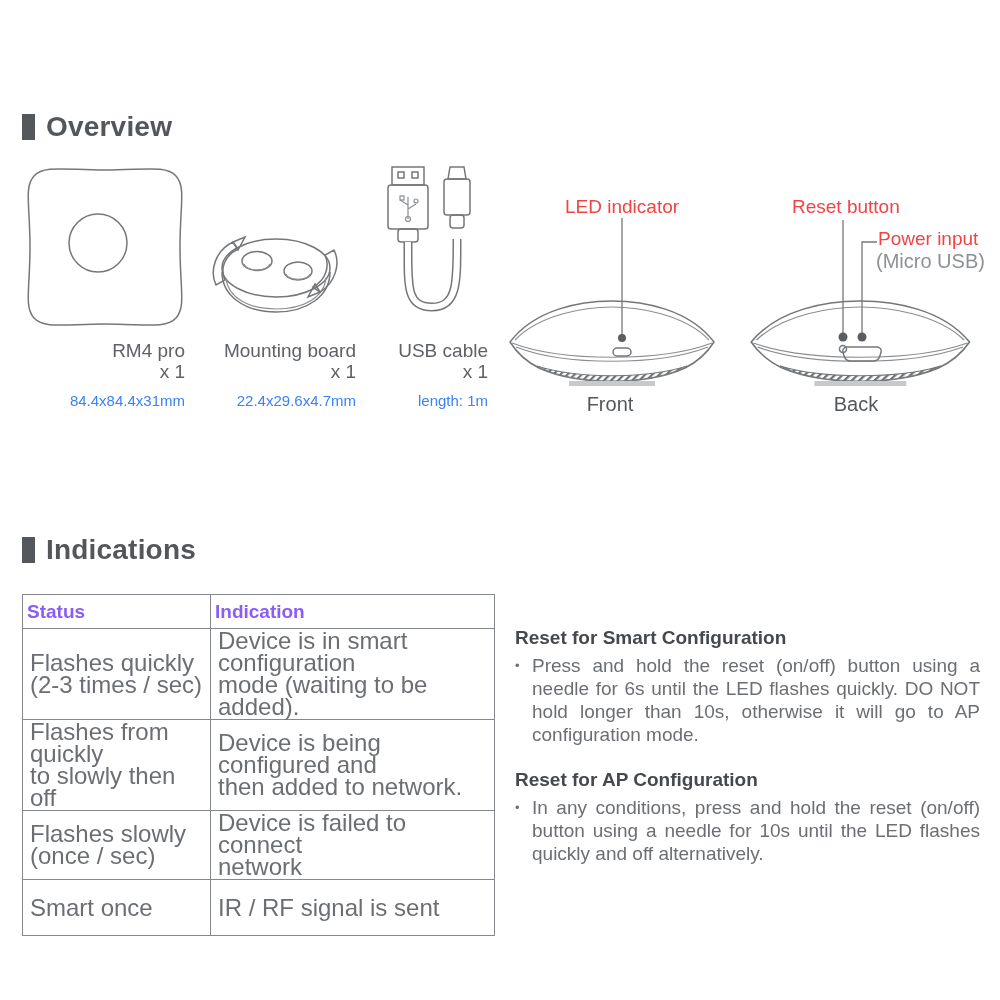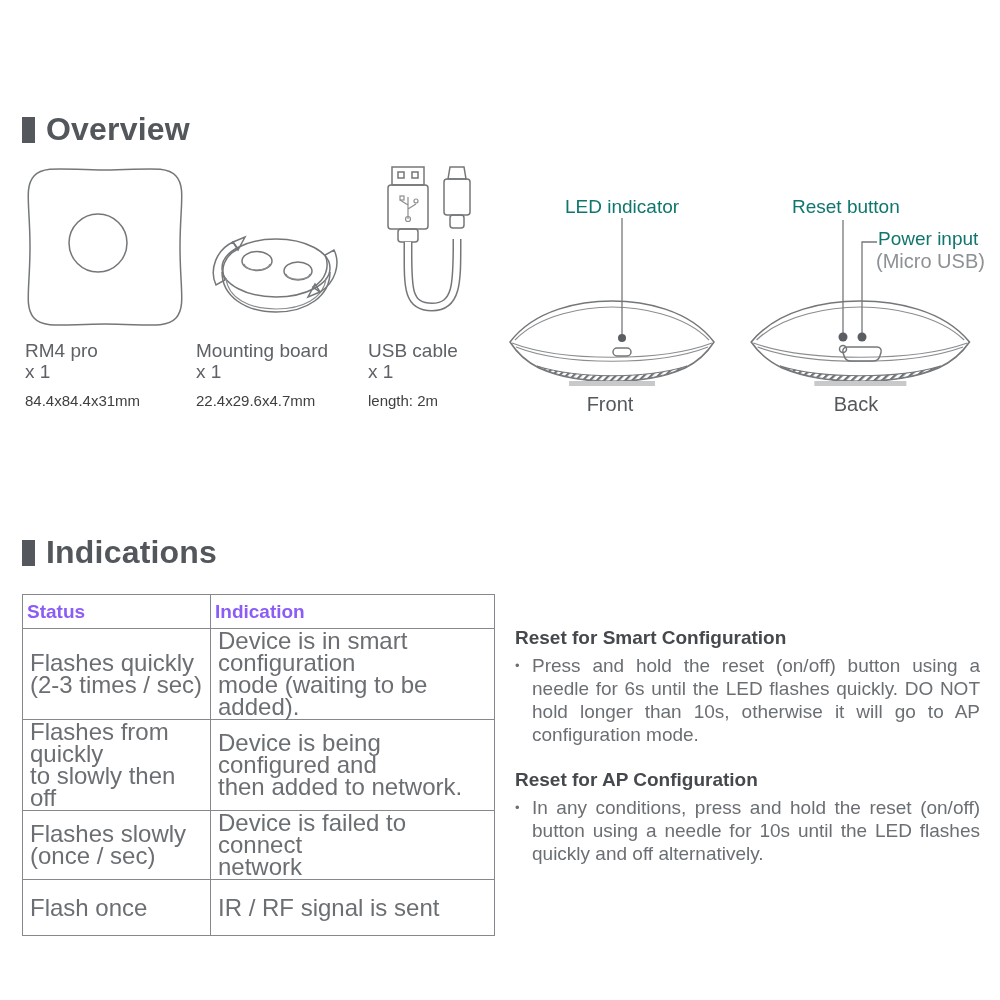--- a/index.html
+++ b/index.html
@@ -3,33 +3,33 @@
 <meta charset="utf-8">
 <style>
   html,body { margin:0; padding:0; background:#fff; }
   .page {
     position:relative; width:1000px; height:1000px; background:#ffffff;
     font-family:"Liberation Sans", sans-serif; color:#6b6f73; overflow:hidden;
   }
   
   .sec-heading { position:absolute; display:flex; align-items:center; }
   .sec-heading .bullet { width:13px; height:26px; background:#54585c; margin-right:11px; }
-  .sec-heading .txt { font-size:32px; font-weight:700; color:#53575b; letter-spacing:0.2px; }
+  .sec-heading .txt { font-size:28px; font-weight:700; color:#53575b; letter-spacing:0.2px; }
 
   
   .item-art { position:absolute; }
-  .item-caption { position:absolute; text-align:left; color:#5e6266; }
+  .item-caption { position:absolute; text-align:right; color:#5e6266; }
   .item-caption .name { font-size:19px; line-height:21px; }
   .item-caption .qty  { font-size:19px; line-height:21px; }
-  .item-caption .size { font-size:15px; line-height:16px; margin-top:11px; color:#404040; }
+  .item-caption .size { font-size:15px; line-height:16px; margin-top:11px; color:#3b82f6; }
 
   
   .diagram { position:absolute; left:505px; top:190px; width:485px; height:240px; }
   .diagram svg.scene { position:absolute; left:0; top:0; }
-  .callout { position:absolute; font-size:19px; color:#0f766e; white-space:nowrap; z-index:2; }
+  .callout { position:absolute; font-size:19px; color:#ef4444; white-space:nowrap; z-index:2; }
   .callout.sub { font-size:20px; color:#8d9195; }
   .view-caption { position:absolute; font-size:20px; color:#54585c; text-align:center; width:130px; z-index:2; }
 
   
   .ind-table { position:absolute; left:22px; top:594px; border-collapse:collapse; table-layout:fixed; }
   .ind-table th, .ind-table td { border:1px solid #85898d; }
   .ind-table th {
     font-size:19px; font-weight:700; color:#8b5cf6; text-align:left;
     height:33px; padding:0 4px;
   }
@@ -105,21 +105,21 @@
     <div class="size">84.4x84.4x31mm</div>
   </div>
   <div class="item-caption" style="left:196px; top:340px; width:160px;">
     <div class="name">Mounting board</div>
     <div class="qty">x 1</div>
     <div class="size">22.4x29.6x4.7mm</div>
   </div>
   <div class="item-caption" style="left:368px; top:340px; width:120px;">
     <div class="name">USB cable</div>
     <div class="qty">x 1</div>
-    <div class="size">length: 2m</div>
+    <div class="size">length: 1m</div>
   </div>
 
   <div class="diagram">
     <svg class="scene" width="485" height="240" viewBox="0 0 485 240">
       <defs>
         <pattern id="hatch" width="5" height="5" patternUnits="userSpaceOnUse" patternTransform="rotate(45)">
           <rect width="5" height="5" fill="#ffffff"></rect>
           <line x1="1" y1="0" x2="1" y2="5" stroke="#6f7275" stroke-width="2.4"></line>
         </pattern>
         <g id="dev">
@@ -195,21 +195,21 @@
       <td>Device is being configured and
 then added to network.</td>
     </tr>
     <tr class="row-tall">
       <td>Flashes slowly
 (once / sec)</td>
       <td>Device is failed to connect
 network</td>
     </tr>
     <tr class="row-last">
-      <td>Flash once</td>
+      <td>Smart once</td>
       <td>IR / RF signal is sent</td>
     </tr>
   </tbody>
     </table>
 
   <div class="notes">
     <div class="note-title">Reset for Smart Configuration</div>
     <div class="note-body">
       <span class="note-bullet">•</span>
       <span class="note-text">Press and hold the reset (on/off) button using a needle for 6s until the LED flashes quickly. DO NOT hold longer than 10s, otherwise it will go to AP configuration mode.</span>

